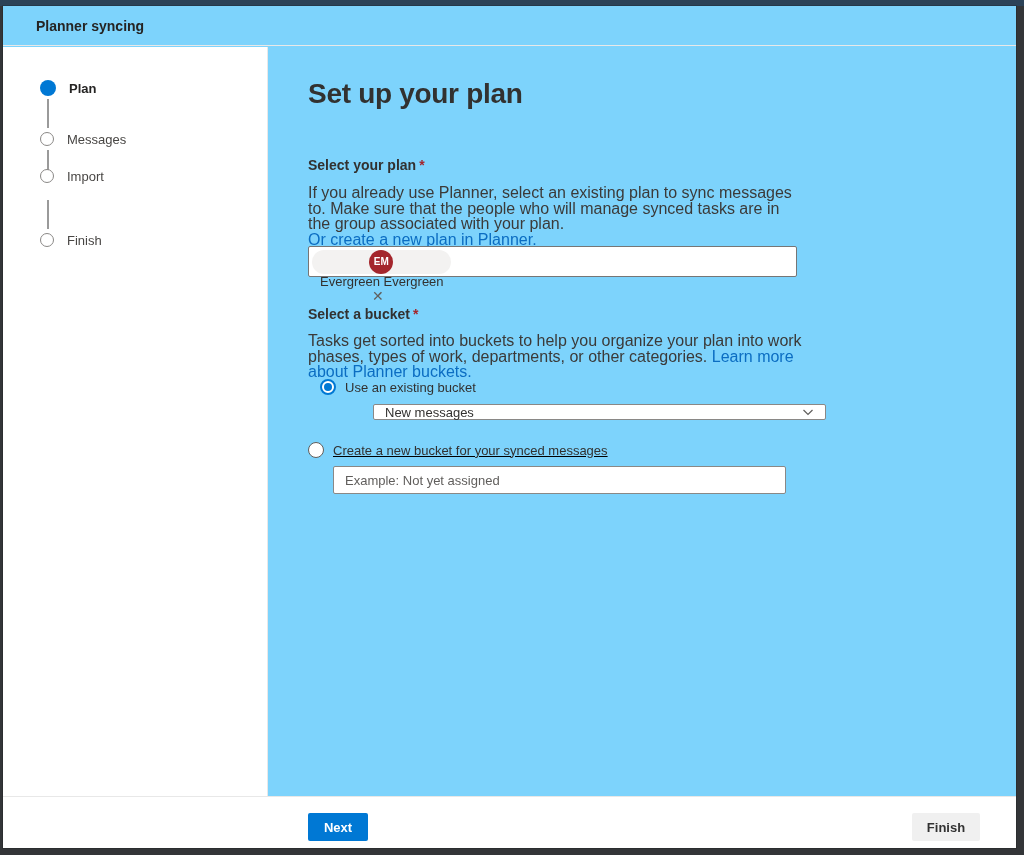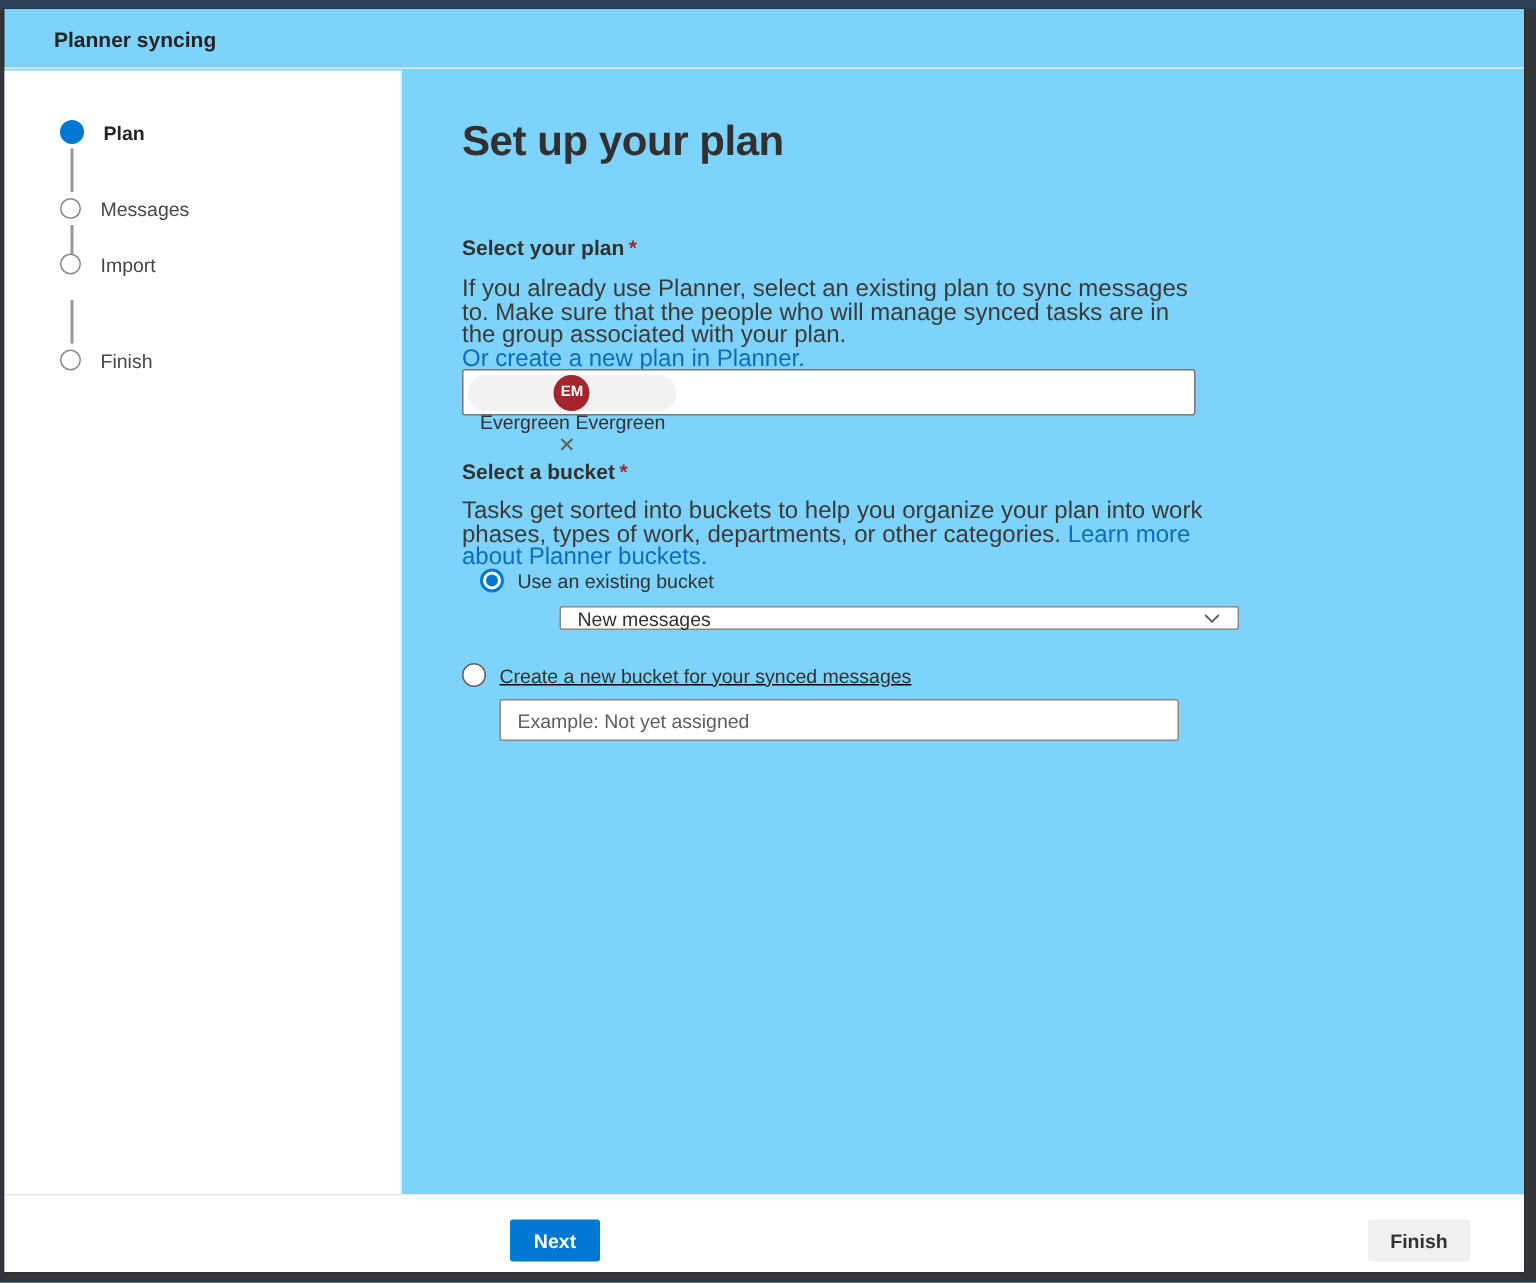--- a/index.html
+++ b/index.html
@@ -205,17 +205,17 @@
         <span class="radio"></span>
         <span class="radio-label">Create a new bucket for your synced messages</span>
       </div>
 
       <input class="text-input" type="text" value="" placeholder="Example: Not yet assigned" style="">
 
     </div>
   </div>
 
   <div class="dlg-footer">
-    <button class="btn btn-next" style="background-color: rgb(0, 120, 212); margin-left: 32px;">Next</button>
+    <button class="btn btn-next" style="background-color: rgb(0, 120, 212);">Next</button>
     <button class="btn btn-cancel">Finish</button>
   </div>
 
 </div>
 
 </body></html>

